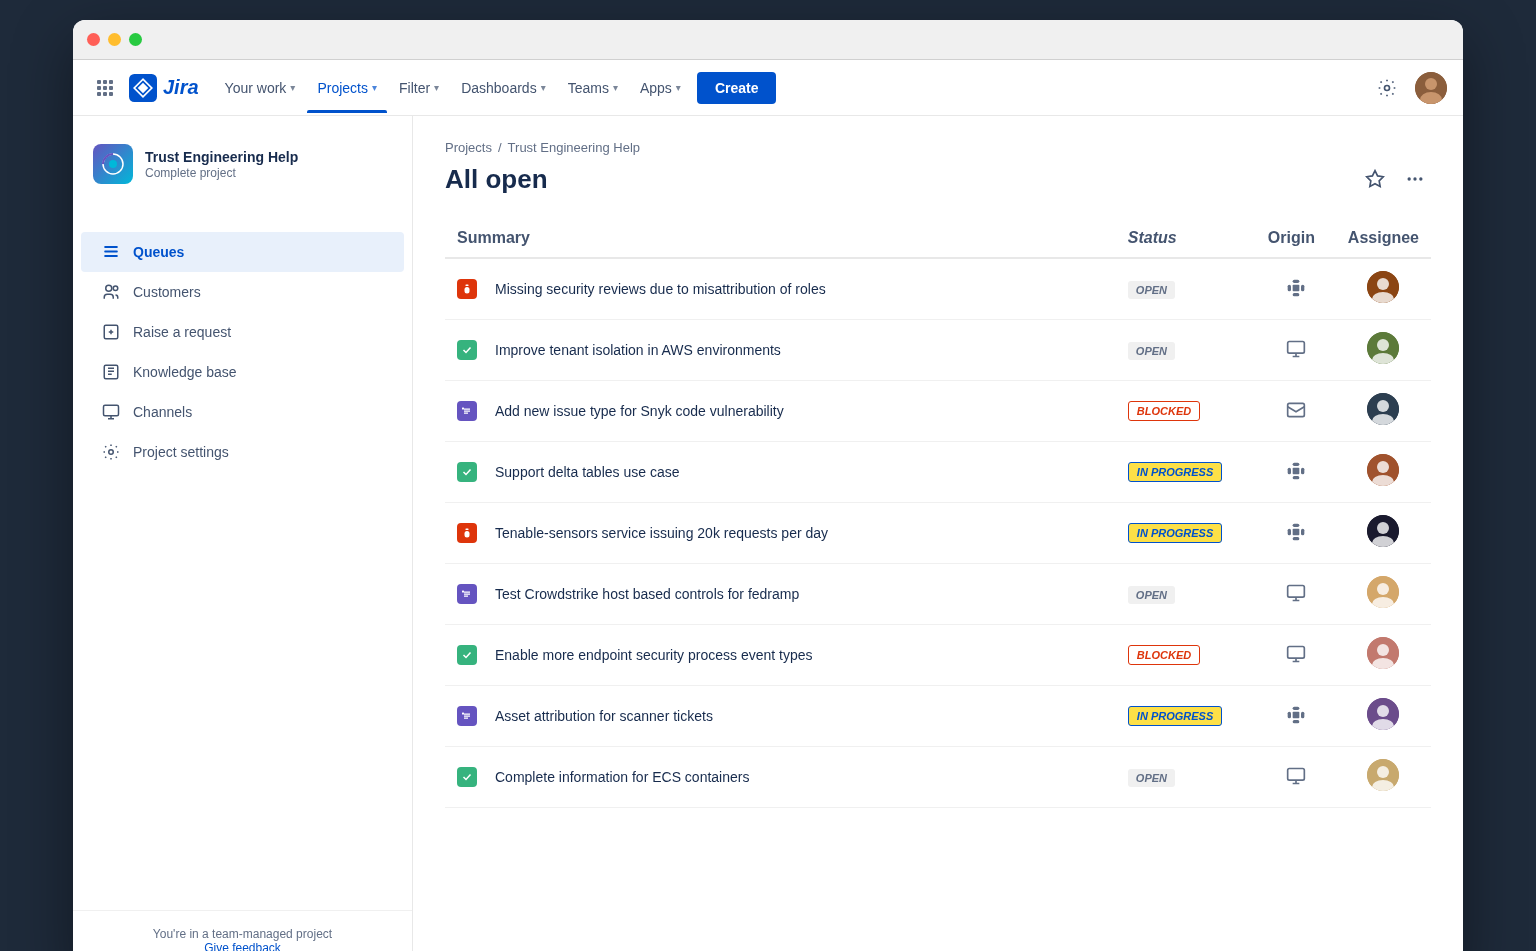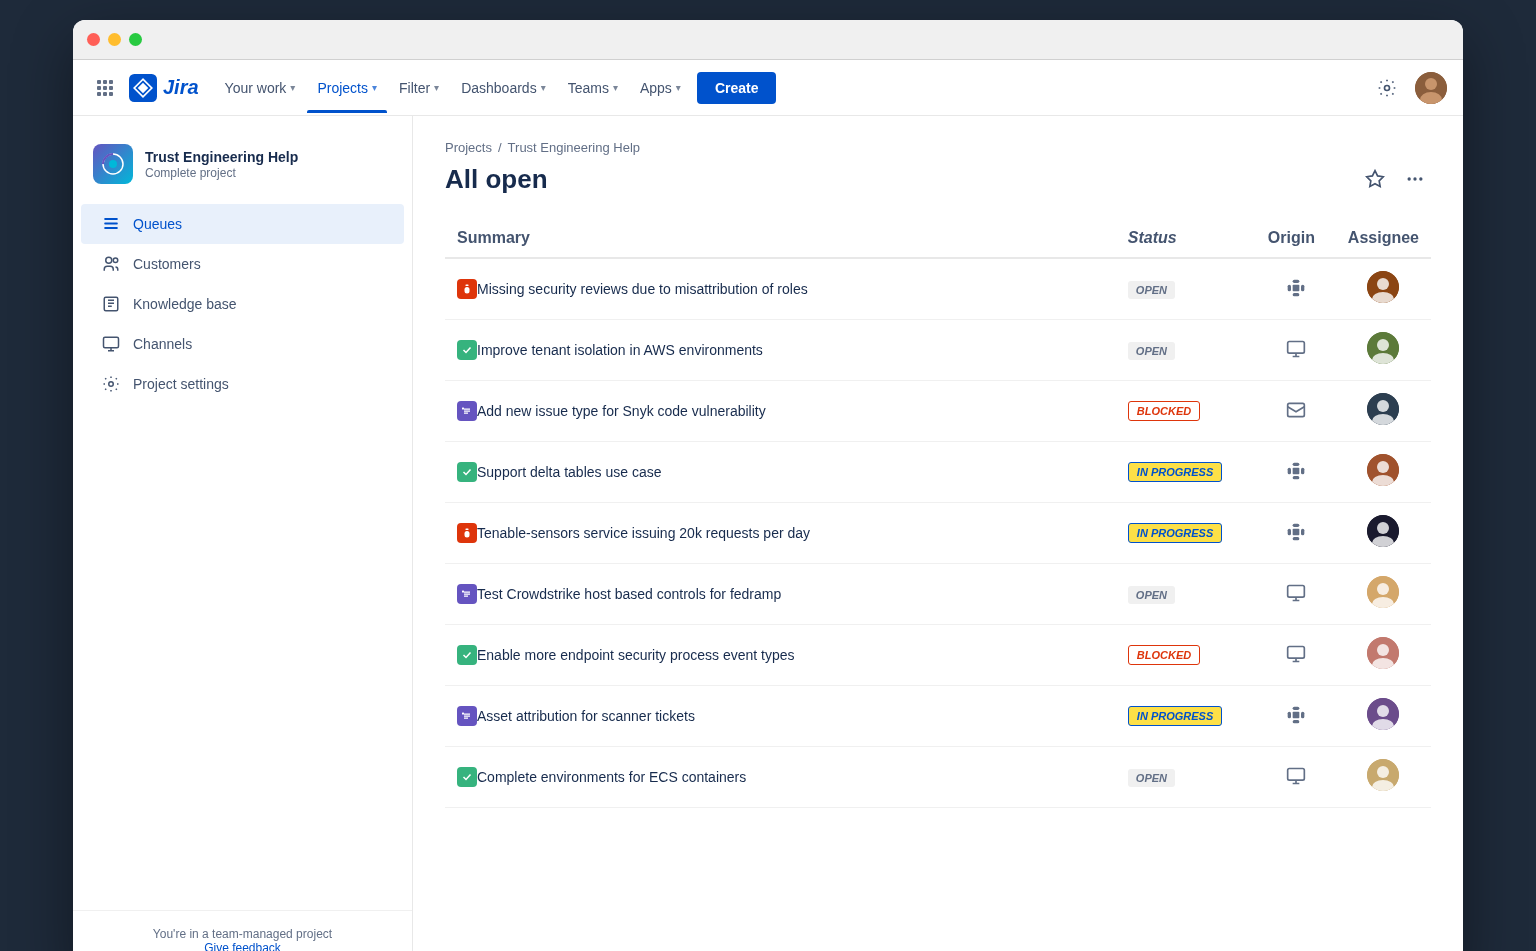--- a/index.html
+++ b/index.html
@@ -164,21 +164,22 @@
       padding: 10px 20px;
       cursor: pointer;
       font-size: 14px;
       color: #44546f;
       border-radius: 4px;
       margin: 0 8px;
     }
     .sidebar-item.active {
       background: #e8f0fb;
       color: #0052cc;
-      font-weight: 400;
+      font-weight: 700;
+      margin-top: 28px;
     }
     .sidebar-icon {
       width: 20px; height: 20px;
       display: flex; align-items: center; justify-content: center;
       font-size: 16px;
       flex-shrink: 0;
     }
     .sidebar-footer {
       padding: 16px 20px;
       text-align: center;
@@ -234,21 +235,21 @@
       font-size: 16px;
       font-weight: 600;
       color: #44546f;
     }
     .issues-table td {
       padding: 12px 12px;
       border-bottom: 1px solid #f0f0f0;
       vertical-align: middle;
     }
     .issue-row {
-      display: flex; align-items: center; gap: 0;
+      display: flex; align-items: center; gap: 18px;
     }
     .issue-icon {
       width: 20px; height: 20px; border-radius: 4px;
       display: flex; align-items: center; justify-content: center;
       font-size: 12px; flex-shrink: 0;
     }
     .icon-bug { background: #de350b; color: #fff; }
     .icon-story { background: #36b37e; color: #fff; }
     .icon-task { background: #6554c0; color: #fff; }
     .issue-summary {
@@ -420,20 +421,29 @@
               <circle cx="9" cy="7" r="4"></circle>
               <path d="M3 21v-2a4 4 0 014-4h4a4 4 0 014 4v2"></path>
               <circle cx="18" cy="7" r="3"></circle>
               <path d="M21 21v-2a3 3 0 00-3-3"></path>
             </svg>
           </div>
           <span>Customers</span>
         </div>
 
 
+        <div class="sidebar-item">
+          <div class="sidebar-icon">
+            <svg width="18" height="18" viewBox="0 0 24 24" fill="none" stroke="#44546f" stroke-width="2">
+              <rect x="3" y="3" width="18" height="18" rx="2"></rect>
+              <path d="M9 12h6M12 9v6"></path>
+            </svg>
+          </div>
+          <span>Raise a request</span>
+        </div>
 
         <div class="sidebar-item">
           <div class="sidebar-icon">
             <svg width="18" height="18" viewBox="0 0 24 24" fill="none" stroke="#44546f" stroke-width="2">
               <rect x="3" y="3" width="18" height="18" rx="2"></rect>
               <path d="M8 7h8M8 11h8M8 15h5"></path>
             </svg>
           </div>
           <span>Knowledge base</span>
         </div>
@@ -774,21 +784,21 @@
     </td>
   </tr>
             <tr>
     <td class="col-summary">
       <div class="issue-row">
         <div class="issue-icon icon-story" style="background:#36b37e;border-radius:4px;display:flex;align-items:center;justify-content:center;width:20px;height:20px;">
       <svg width="12" height="12" viewBox="0 0 24 24" fill="none" stroke="white" stroke-width="3">
                       <path d="M5 12l5 5L19 7"></path>
                     </svg>
     </div>
-        <span class="issue-summary">Complete environments for ECS containers</span>
+        <span class="issue-summary">Complete information for ECS containers</span>
       </div>
     </td>
     <td class="col-status">
       <span class="status-badge status-open">OPEN</span>
     </td>
     <td class="col-origin" style="text-align:center;">
       <div class="origin-icon" style="display:inline-flex;">
         <svg width="20" height="20" viewBox="0 0 24 24" fill="none" stroke="#626f86" stroke-width="2">
       <rect x="2" y="3" width="20" height="14" rx="2"></rect>
       <path d="M8 21h8M12 17v4"></path>

